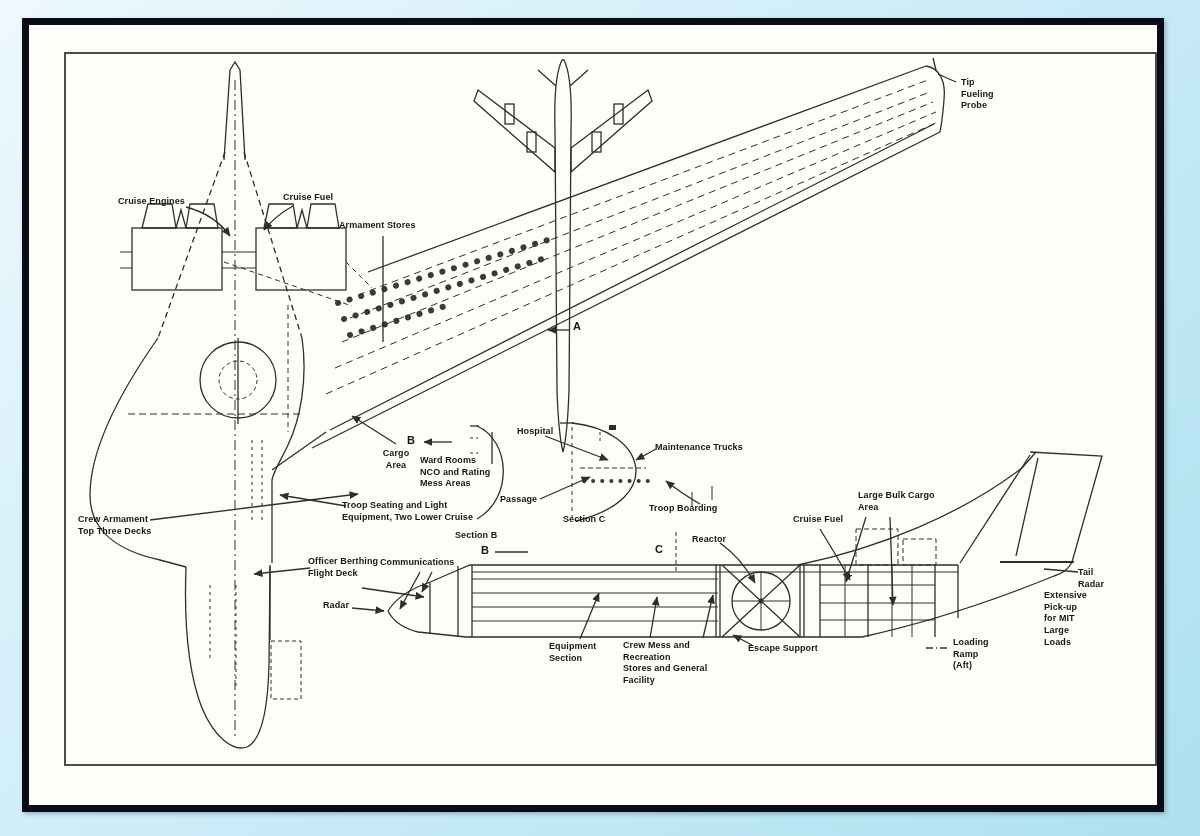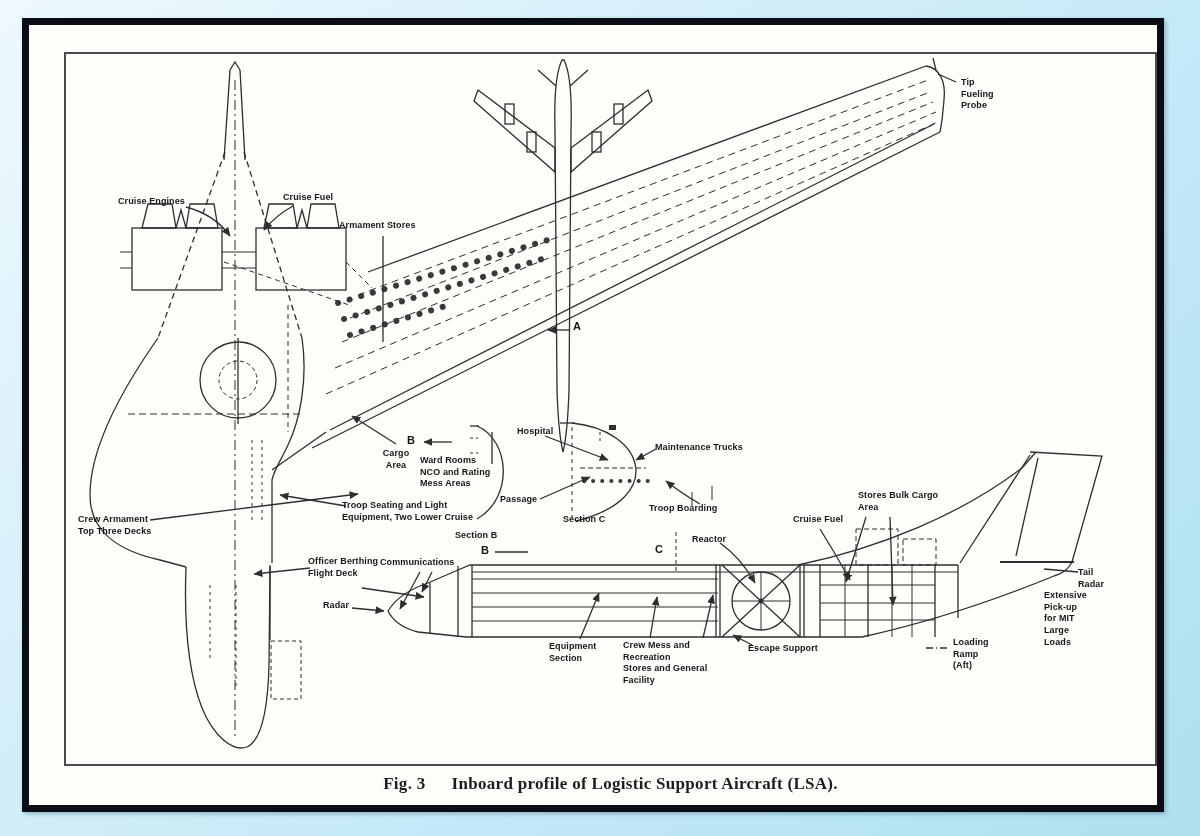--- a/index.html
+++ b/index.html
@@ -225,36 +225,33 @@
   <div class="lbl" style="left:500px;top:494px">Passage</div>
   <div class="lbl" style="left:563px;top:514px">Section C</div>
   <div class="lbl" style="left:342px;top:500px">Troop Seating and Light
 Equipment, Two Lower Cruise</div>
   <div class="lbl" style="left:455px;top:530px">Section B</div>
   <div class="lbl marker" style="left:481px;top:545px">B</div>
   <div class="lbl marker" style="left:655px;top:544px">C</div>
   <div class="lbl" style="left:649px;top:503px">Troop Boarding</div>
   <div class="lbl" style="left:692px;top:534px">Reactor</div>
   <div class="lbl" style="left:793px;top:514px">Cruise Fuel</div>
-  <div class="lbl" style="left:858px;top:490px">Stores Bulk Cargo
+  <div class="lbl" style="left:858px;top:490px">Large Bulk Cargo
 Area</div>
   <div class="lbl" style="left:78px;top:514px">Crew Armament
 Top Three Decks</div>
   <div class="lbl" style="left:308px;top:556px">Officer Berthing
 Flight Deck</div>
   <div class="lbl" style="left:380px;top:557px">Communications</div>
   <div class="lbl" style="left:323px;top:600px">Radar</div>
   <div class="lbl" style="left:549px;top:641px">Equipment
 Section</div>
   <div class="lbl" style="left:623px;top:640px">Crew Mess and
 Recreation
 Stores and General
 Facility</div>
   <div class="lbl" style="left:748px;top:643px">Escape Support</div>
   <div class="lbl" style="left:1078px;top:567px">Tail Radar</div>
   <div class="lbl" style="left:1044px;top:590px">Extensive Pick-up
 for MIT Large Loads</div>
   <div class="lbl" style="left:953px;top:637px">Loading Ramp (Aft)</div>
 
-  <div class="caption">
-    <span class="fig-no">Fig. 3</span><span>Inboard profile of Logistic Support Aircraft (LSA).</span>
-  </div>
 </div>
 
 </body></html>

